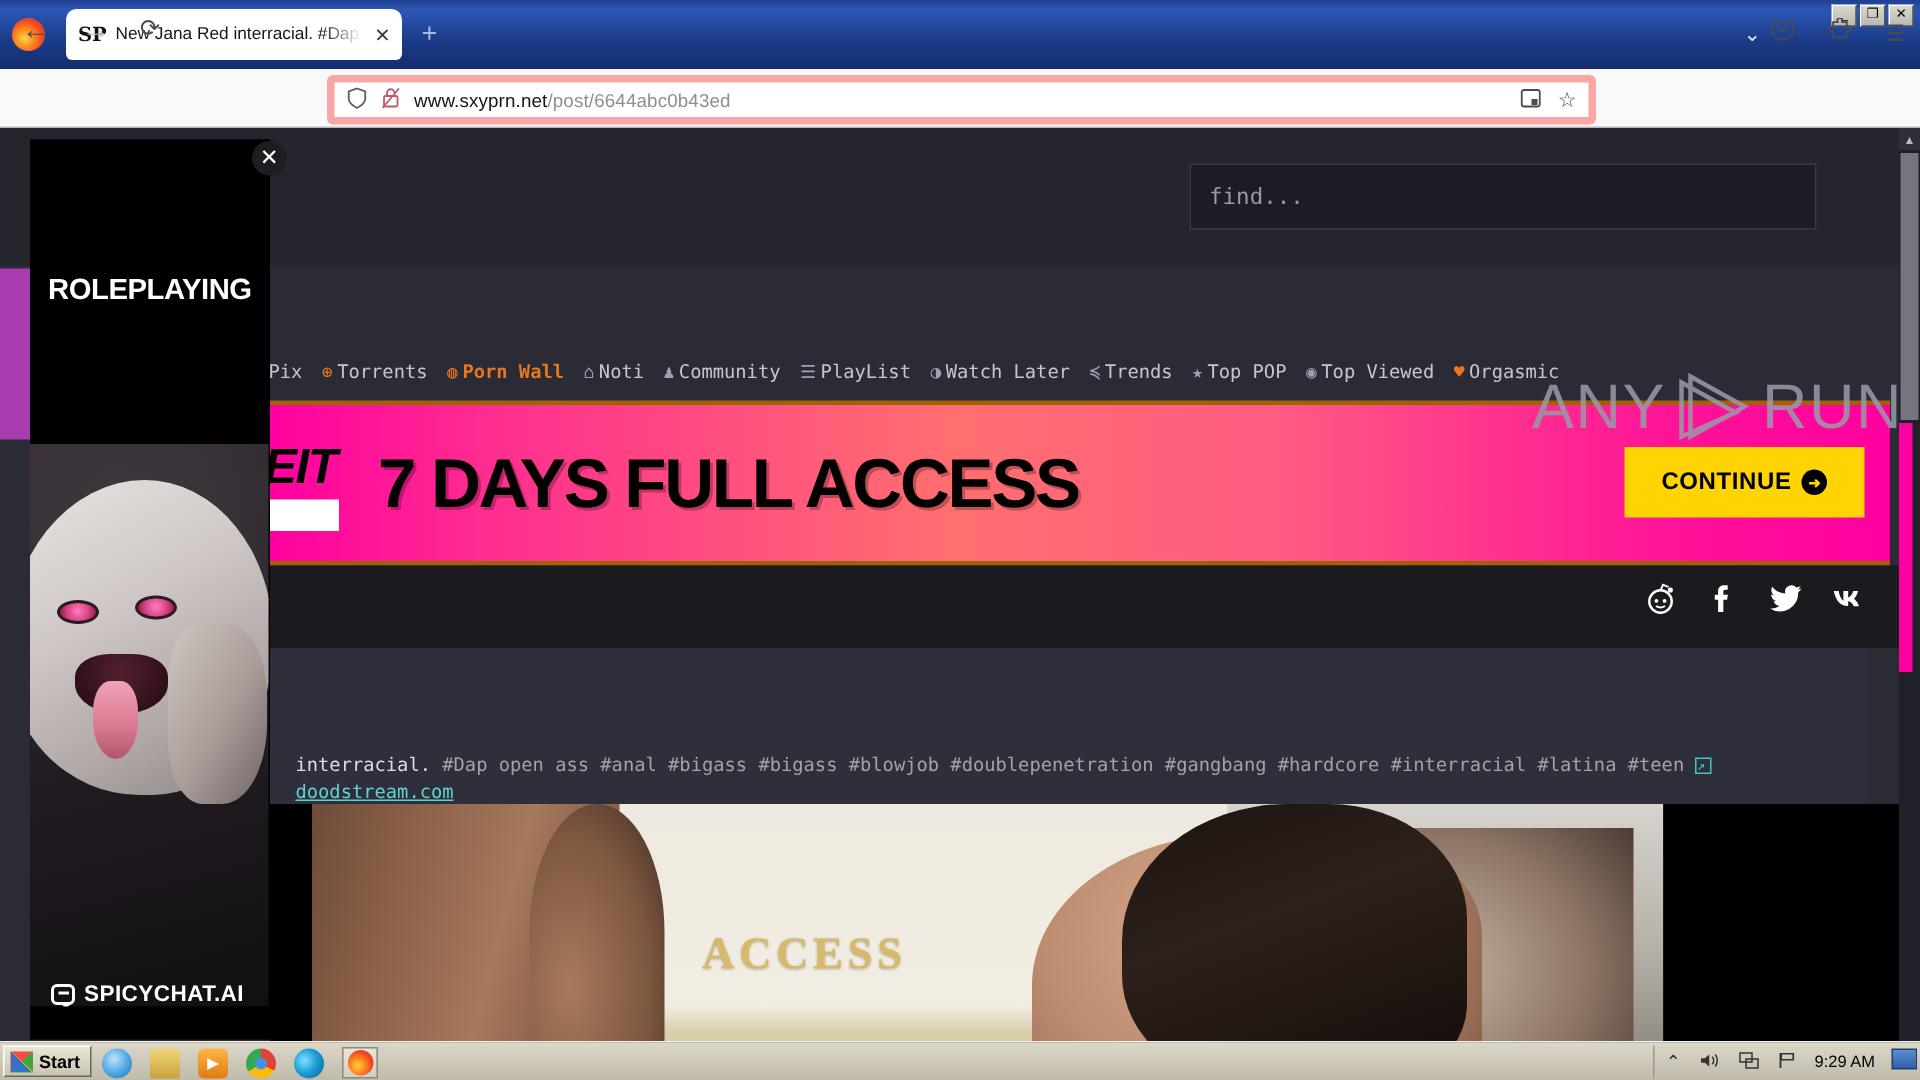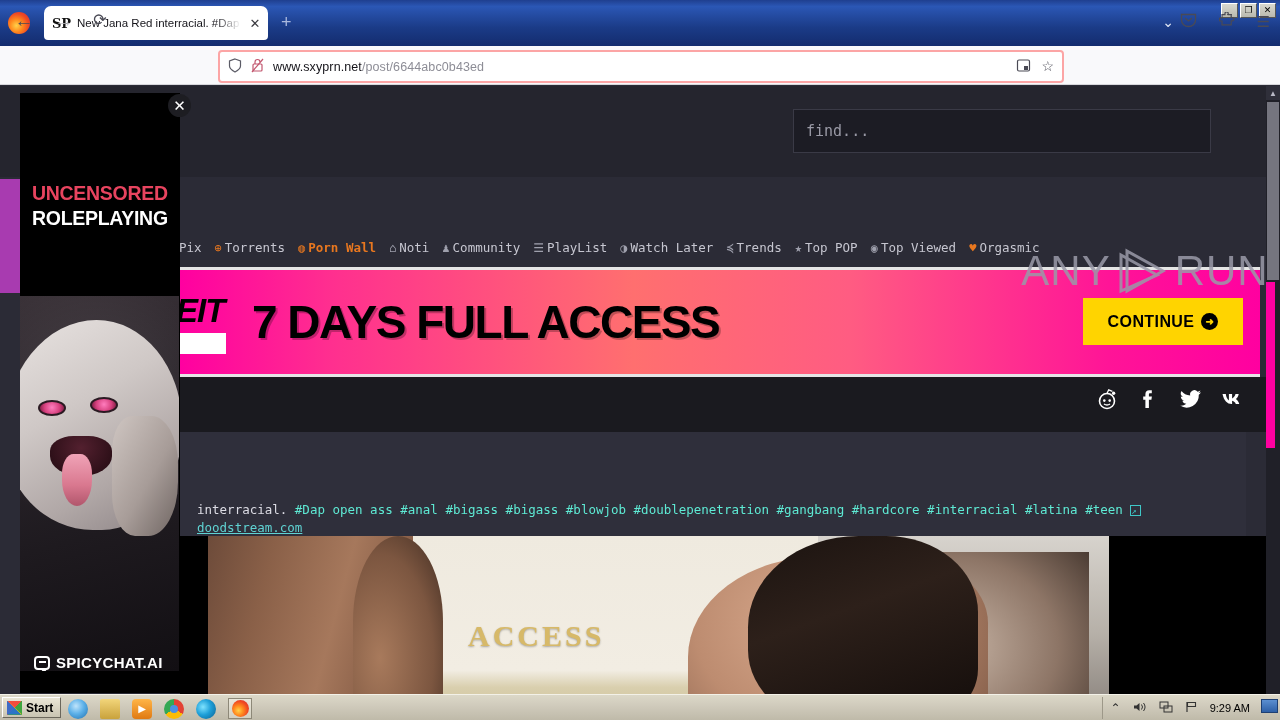--- a/index.html
+++ b/index.html
@@ -65,21 +65,21 @@
   .navicon {
     position: absolute; top: 9px; width: 22px; height: 22px;
     display: flex; align-items: center; justify-content: center;
     color: #4a4a55; font-size: 17px; line-height: 1;
   }
   .nav-back  { left: 13px; font-size: 19px; }
   .nav-fwd   { left: 53px; color: #c2c2c8; font-size: 19px; }
   .nav-rel   { left: 89px; font-size: 16px; }
   .urlbar {
     position: absolute; left: 218px; top: 50px; width: 846px; height: 33px;
-    background: #ffffff; border: 2px solid #fca5a5; border-radius: 4px;
+    background: #ffffff; border: 5px solid #fca5a5; border-radius: 4px;
     display: flex; align-items: center; padding: 0 8px; gap: 7px;
   }
   .shield { width: 16px; color: #5b5b66; font-size: 13px; line-height:1; }
   .lockx  { width: 15px; color: #c2566e; font-size: 13px; line-height:1; position: relative;}
   .urltext { flex: 1; font-size: 12.5px; color: #8d8d96; letter-spacing: .1px; }
   .urltext b { color: #15141a; font-weight: 400; }
   .url-right { display: flex; gap: 10px; color: #4a4a55; font-size: 14px; }
   .tb-right {
     position: absolute; right: 10px; top: 12px; display: flex; gap: 22px;
     color: #4a4a55; font-size: 15px; align-items: center;
@@ -110,21 +110,21 @@
     color: #c6c6d0; white-space: nowrap;
   }
   .nl { display: inline-flex; align-items: center; gap: 3px; margin-right: 9px; }
   .nl .ic { font-size: 12px; line-height: 1; color: #9fa0ad; }
   .nl.accent, .nl.accent .ic { color: #e8771f; font-weight: 700; }
   .nl.orangeic .ic { color: #e8771f; }
 
   
   .banner {
     position: absolute; left: 180px; top: 181px; width: 1080px; height: 110px;
-    background: #e5e5e5; overflow: hidden;
+    background: #a16207; overflow: hidden;
   }
   .banner-inner {
     position: absolute; inset: 3px 0px 3px 0px;
     background: linear-gradient(90deg,#ff00a0 0%, #ff2f8f 14%, #ff6f6f 42%, #ff5c82 62%, #ff1497 86%, #ff00a0 100%);
     display: flex; align-items: center;
   }
   .banner-leftlogo {
     position: absolute; left: 0; top: 22px; width: 60px; text-align: left;
     font-family: "Liberation Sans", sans-serif;
   }
@@ -164,21 +164,21 @@
 
   .contentpanel {
     position: absolute; left: 180px; top: 346px; width: 1066px; height: 262px;
     background: #2f2f3b;
   }
   .tagline {
     position: absolute; left: 197px; top: 415px; width: 1000px;
     font-family: "DejaVu Sans Mono", monospace; font-size: 12.5px;
     color: #dcdce4; line-height: 18px;
   }
-  .tagline .tag { color: #5eead4; }
+  .tagline .tag { color: #a3a3a3; }
   .tagline a {
     color: #5fd3d3; text-decoration: underline;
   }
   .extico {
     display: inline-block; width: 11px; height: 11px; border: 1.5px solid #3fc7c7;
     position: relative; top: 2px; margin-right: 2px;
   }
   .extico:after {
     content: "↗"; position: absolute; left: 0px; top: -4px; font-size: 9px; color: #3fc7c7;
   }
@@ -603,21 +603,20 @@
       </span>
       <span class="w">RUN</span>
     </div>
   </div>
 
   <div class="leftstrip"></div>
 
   <div class="adpanel">
     <div class="ad-top"></div>
     <div class="ad-headline">
-      <div class="l1">UNCENSORED</div>
       <div class="l2">ROLEPLAYING</div>
     </div>
     <div class="ad-art">
       <div class="ad-face"></div>
       <div class="ad-mouth"></div>
       <div class="ad-tongue"></div>
       <div class="ad-eye-l"></div>
       <div class="ad-eye-r"></div>
       <div class="ad-shaft"></div>
     </div>

